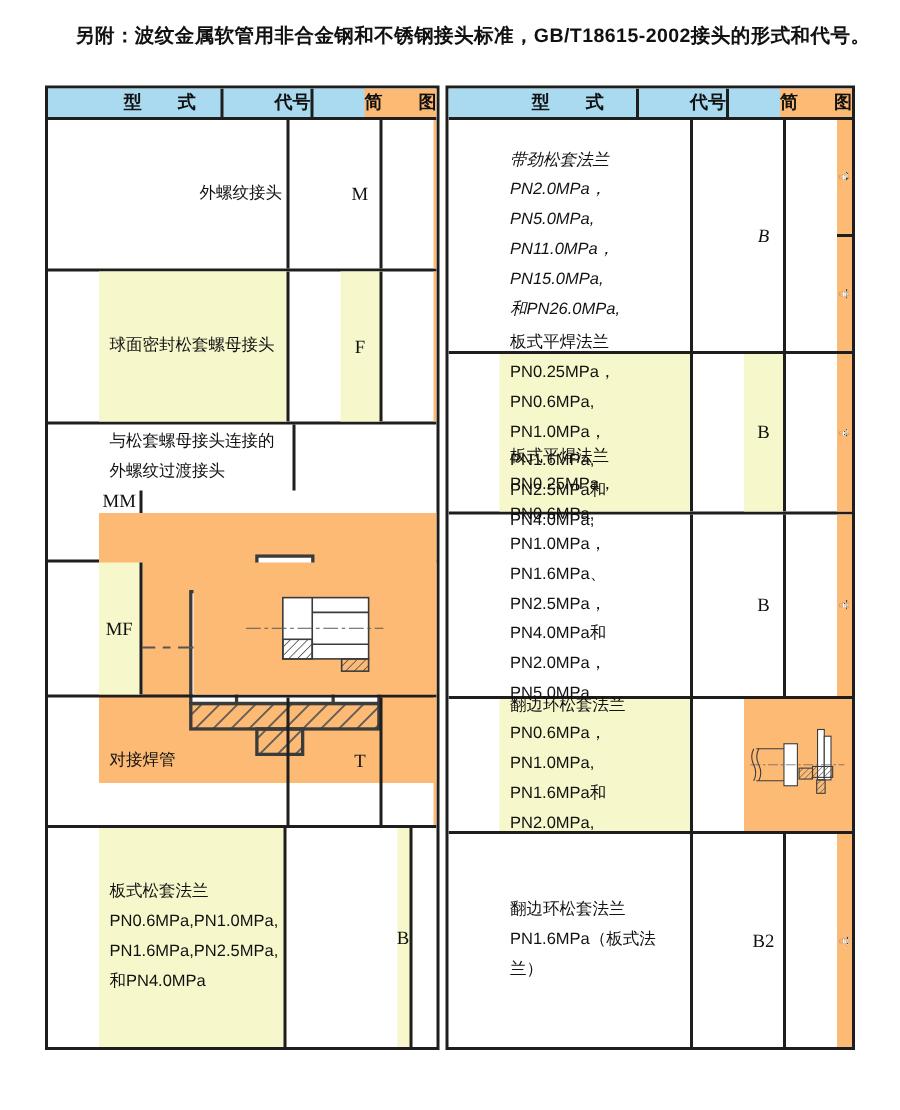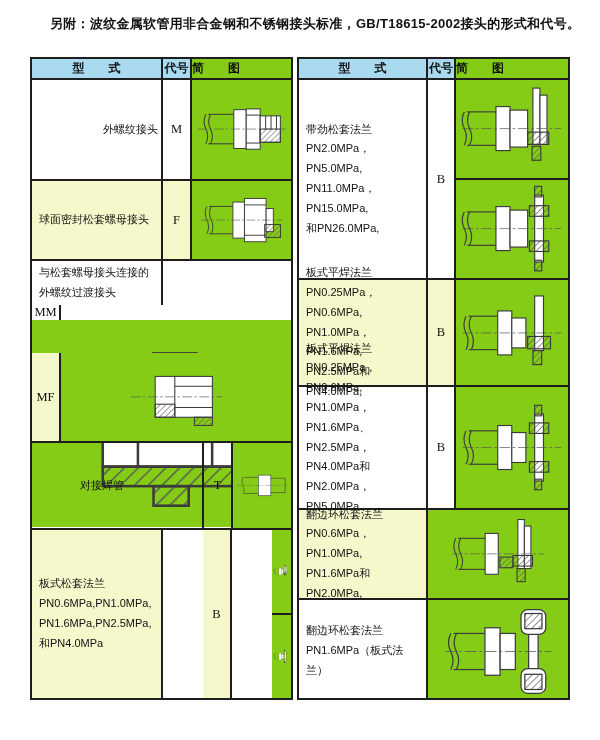--- a/index.html
+++ b/index.html
@@ -17,39 +17,39 @@
     display:flex; flex-direction:column; background:#fff; overflow:hidden;
     box-sizing:border-box;
   }
   #table-left { left:30px;  width:263px; height:643px; }
   #table-right{ left:297px; width:273px; height:643px; }
 
   .row{ display:flex; border-bottom:2px solid var(--bd); box-sizing:border-box; flex:0 0 auto; }
   .row:last-child{ border-bottom:none; flex:1 1 auto; }
   .row.header{ height:21px; background:var(--hdr,#a9daf0); flex:0 0 auto; }
 
-  .cell{ box-sizing:border-box; border-right:2px solid var(--bd); }
+  .cell{ box-sizing:border-box; border-right:2px solid var(--bd);margin-left:34px; }
   .cell:last-child{ border-right:none; }
 
   #table-left  .c0{ width:131px; } #table-left  .c1{ width:29px; } #table-left  .c2{ flex:1; }
   #table-right .c0{ width:129px; } #table-right .c1{ width:28px; } #table-right .c2{ flex:1; }
 
   .hcell{ display:grid; place-content:center; font-weight:bold; font-size:12px; white-space:pre; }
 
   .type{
     font-size:11px; line-height:1.8; white-space:pre-line;
     display:grid; align-content:center; padding:2px 3px 2px 7px;
   }
   .code{
     font-family:"Liberation Serif", serif; font-size:12.5px;
     display:grid; place-content:center;
   }
   .hl .type, .hl .code{ background:var(--hl,#f7f7cc); }
 
-  .c2{ display:flex; flex-direction:column; background:#84cc16; }
+  .c2{ display:flex; flex-direction:column; background:#fdba74; }
   .sub{ flex:1; min-height:0; display:grid; place-items:center; padding:1px; }
   .sub.split{ border-top:2px solid var(--bd); }
 
   .sk{ width:96%; height:95%; }
   .sk line, .sk path{ stroke:#3b3b3b; stroke-width:1.3; fill:none; }
   .sk rect{ stroke:#3b3b3b; stroke-width:1.3; fill:#fff; }
   .sk .f{ fill:url(#hp); }
   .sk .w{ fill:none; }
   .sk .cl{ stroke:#555; stroke-width:.8; stroke-dasharray:12 3 3 3; }
   .defs{ position:absolute; width:0; height:0; }
@@ -90,21 +90,21 @@
             <rect x="84" y="33" width="26" height="34"></rect>
             <rect x="84" y="50" width="26" height="17" class="f"></rect>
             <line x1="91" y1="33" x2="91" y2="50"></line>
             <line x1="98" y1="33" x2="98" y2="50"></line>
             <line x1="105" y1="33" x2="105" y2="50"></line>
             <line class="cl" x1="4" y1="50" x2="116" y2="50"></line>
           </svg>
         </div>
       </div>
     </div>
-    <div class="row hl" style="height: 80px;">
+    <div class="row hl" style="height: 102px;">
       <div class="cell type c0">球面密封松套螺母接头</div>
       <div class="cell code c1">F</div>
       <div class="cell c2">
         <div class="sub">
           <svg class="sk" viewBox="0 0 120 100" preserveAspectRatio="xMidYMid meet">
             <path class="w" d="M12 31c-3 6-3 13 0 19c3 6 3 13 0 19"></path>
             <path class="w" d="M18 31c-3 6-3 13 0 19c3 6 3 13 0 19"></path>
             <line x1="15" y1="31" x2="48" y2="31"></line>
             <line x1="15" y1="69" x2="48" y2="69"></line>
             <rect x="48" y="25" width="16" height="50"></rect>
@@ -145,21 +145,21 @@
             <line x1="58" y1="25" x2="58" y2="75"></line>
             <line x1="58" y1="37" x2="104" y2="37"></line>
             <line x1="58" y1="63" x2="104" y2="63"></line>
             <rect x="34" y="59" width="24" height="16" class="f"></rect>
             <rect x="82" y="75" width="22" height="10" class="f"></rect>
             <line class="cl" x1="4" y1="50" x2="116" y2="50"></line>
           </svg>
         </div>
       </div>
     </div>
-    <div class="row" style="height: 87px; padding-left: 41px;">
+    <div class="row" style="height: 87px;">
       <div class="cell type c0">对接焊管</div>
       <div class="cell code c1">T</div>
       <div class="cell c2">
         <div class="sub">
           <svg class="sk" viewBox="0 0 120 100" preserveAspectRatio="xMidYMid meet">
             <path class="w" d="M18 31c-3 6-3 13 0 19c3 6 3 13 0 19"></path>
             <line x1="21" y1="32" x2="52" y2="32"></line>
             <line x1="21" y1="68" x2="52" y2="68"></line>
             <rect x="52" y="27" width="28" height="46"></rect>
             <line x1="80" y1="34" x2="112" y2="34"></line>
@@ -210,21 +210,21 @@
         </div>
       </div>
     </div>
   </div>
 <div class="tbl" id="table-right">
     <div class="row header">
       <div class="cell hcell c0">型　　式</div>
       <div class="cell hcell c1">代号</div>
       <div class="cell hcell c2">简　　图</div>
     </div>
-    <div class="row" style="height: 200px;">
+    <div class="row" style="height: 156px; font-style: italic;">
       <div class="cell type c0">带劲松套法兰
 PN2.0MPa，PN5.0MPa,
 PN11.0MPa，PN15.0MPa,
 和PN26.0MPa,</div>
       <div class="cell code c1">B</div>
       <div class="cell c2">
         <div class="sub">
           <svg class="sk" viewBox="0 0 120 100" preserveAspectRatio="xMidYMid meet">
             <path class="w" d="M6 31c-3 6-3 13 0 19c3 6 3 13 0 19"></path>
             <path class="w" d="M12 31c-3 6-3 13 0 19c3 6 3 13 0 19"></path>
@@ -325,20 +325,21 @@
             <rect x="78" y="52" width="24" height="13" class="f"></rect>
             <rect x="83" y="68" width="10" height="16" class="f"></rect>
             <line class="cl" x1="4" y1="50" x2="116" y2="50"></line>
           </svg>
         </div>
       </div>
     </div>
     <div class="row" style="height: 102px;">
       <div class="cell type c0">翻边环松套法兰
 PN1.6MPa（板式法兰）</div>
+      <div class="cell code c1">B2</div>
       <div class="cell c2">
         <div class="sub">
           <svg class="sk" viewBox="0 0 120 100" preserveAspectRatio="xMidYMid meet">
             <path class="w" d="M10 31c-3 6-3 13 0 19c3 6 3 13 0 19"></path>
             <path class="w" d="M16 31c-3 6-3 13 0 19c3 6 3 13 0 19"></path>
             <line x1="13" y1="31" x2="46" y2="31"></line>
             <line x1="13" y1="69" x2="46" y2="69"></line>
             <rect x="46" y="25" width="16" height="50"></rect>
             <rect x="62" y="31" width="16" height="38"></rect>
             <rect x="92" y="14" width="10" height="72"></rect>

